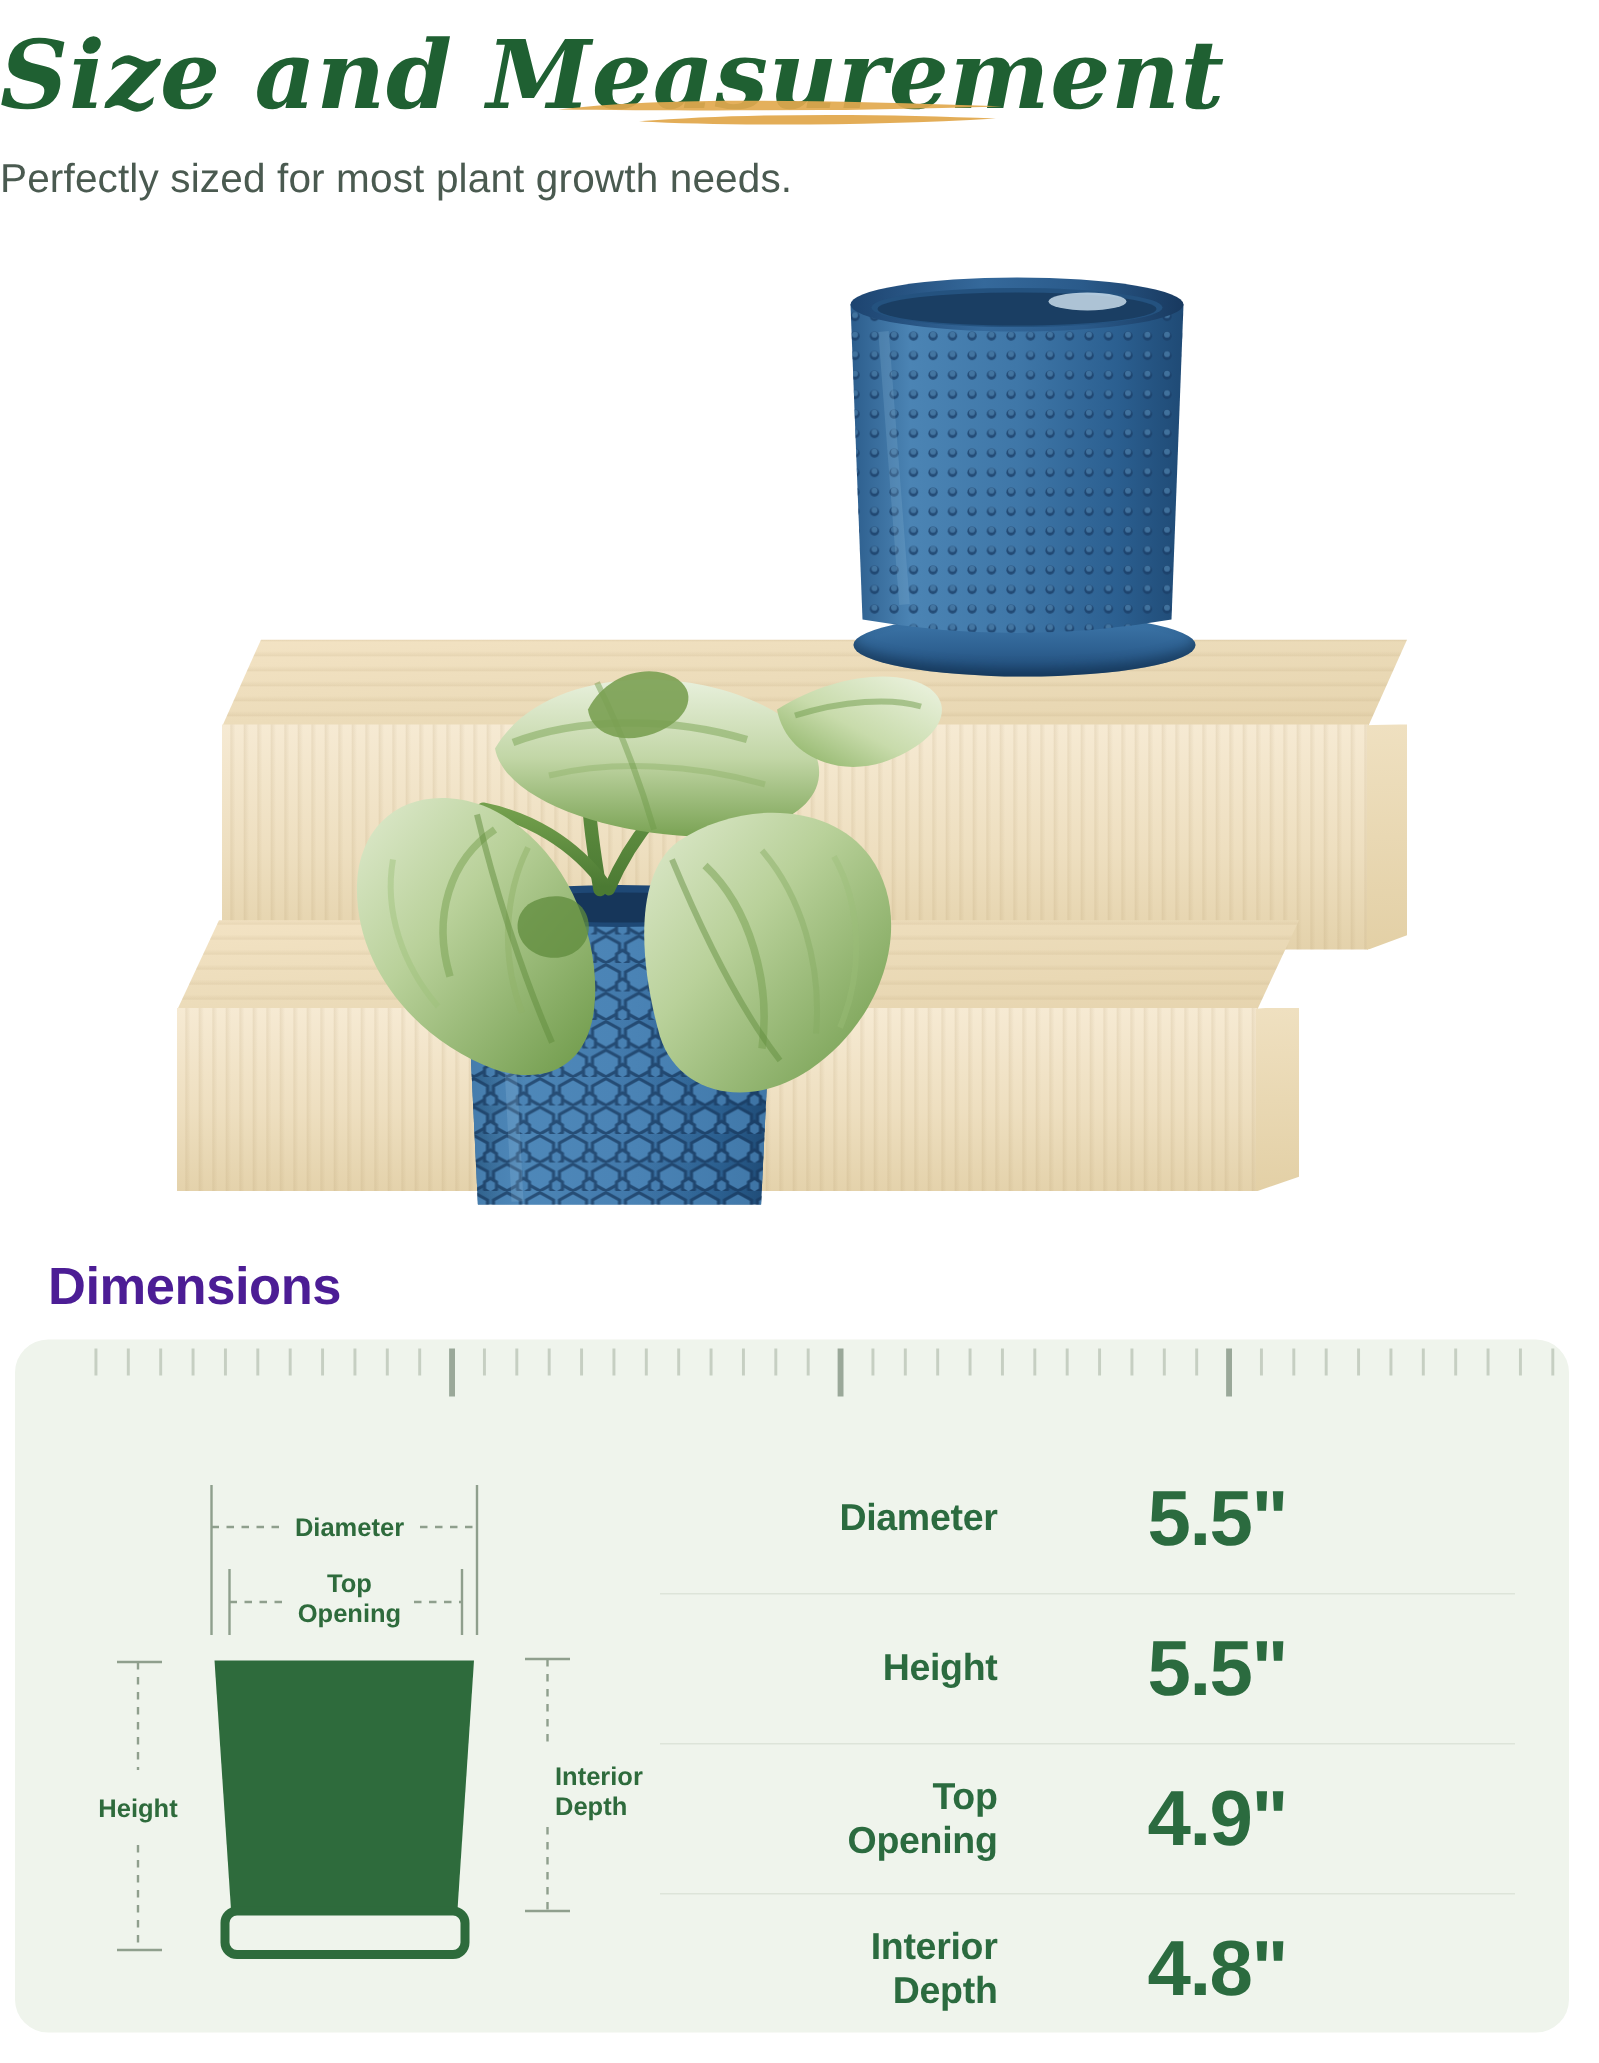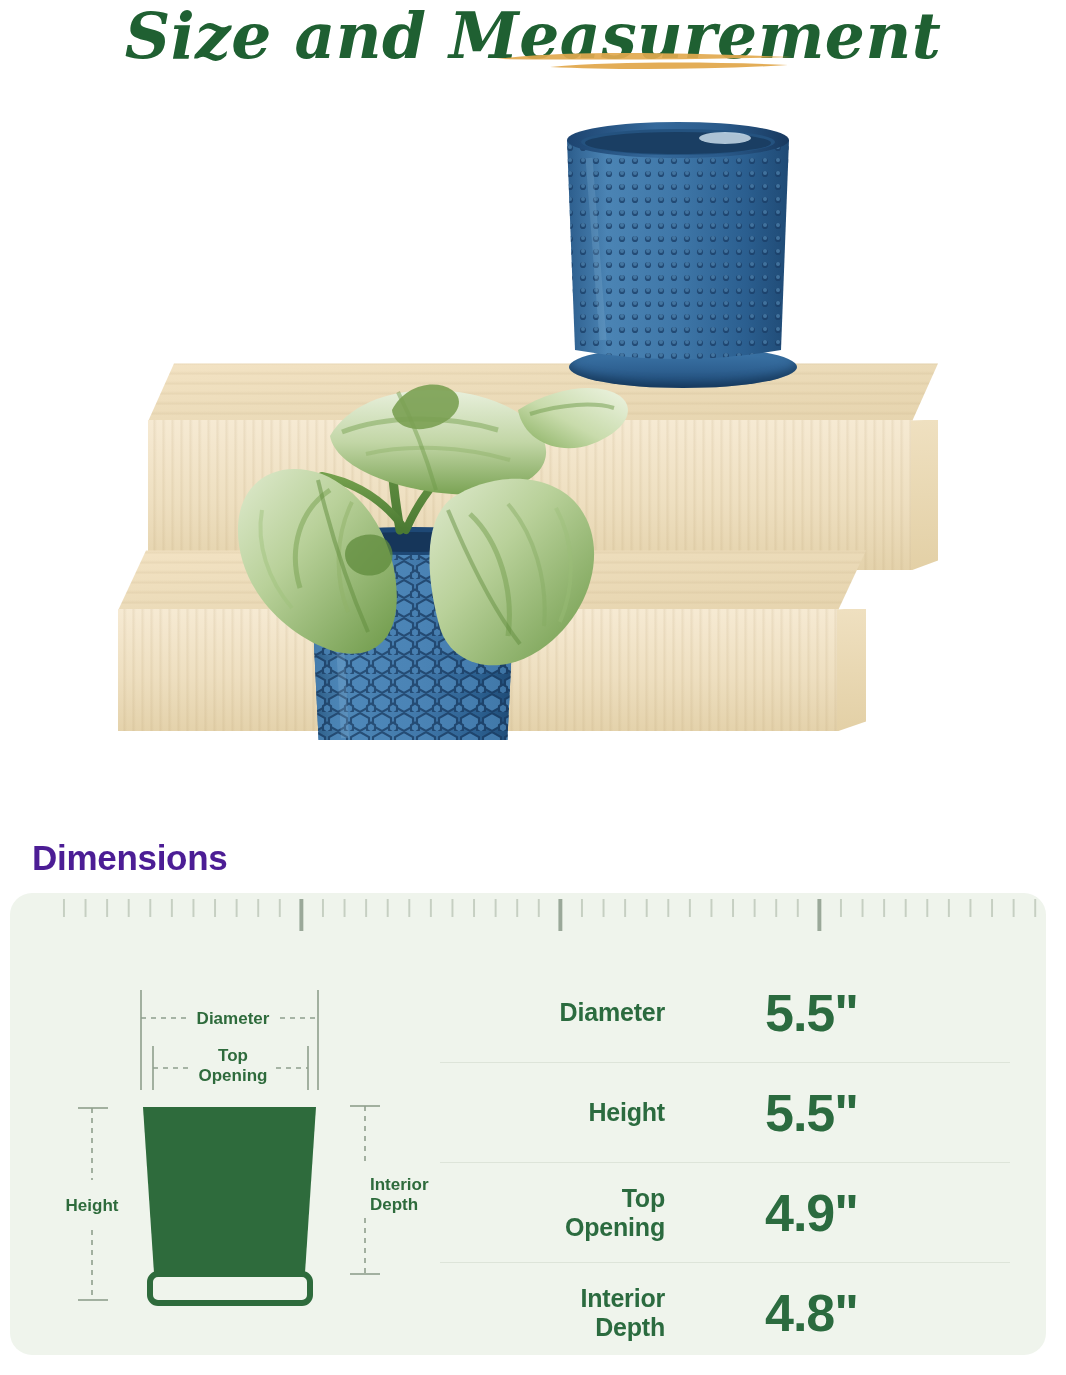--- a/index.html
+++ b/index.html
@@ -9,22 +9,22 @@
     height: 1375px;
     background: #ffffff;
     font-family: "Liberation Sans", sans-serif;
     overflow: hidden;
     position: relative;
   }
 
   
   .header {
     width: 100%;
-    padding-top: 0;
-    text-align: center;
+    padding-top: 14px;
+    text-align: left;
     position: relative;
   }
 
   .title-wrap {
     position: relative;
     display: inline-block;
   }
 
   .main-title {
     font-family: "DejaVu Serif", serif;
@@ -192,20 +192,21 @@
 <body>
 
 <div class="header">
   <div class="title-wrap">
     <div class="main-title">Size and Measurement</div>
     <svg class="swoosh" viewBox="0 0 310 26">
       <path d="M4 11 C70 3, 170 4, 300 9 C200 12, 95 12, 4 11 Z" fill="#e2a94e" opacity="0.92"></path>
       <path d="M58 19 C130 13, 225 14, 296 17 C215 22, 120 22, 58 19 Z" fill="#e2a94e" opacity="0.95"></path>
     </svg>
   </div>
+  <div class="subtitle">Perfectly sized for most plant growth needs.</div>
 </div>
 
 <div class="photo">
 
   <div class="block" style="left:148px; top:253px; width:790px; height:250px;">
 
     <div class="block-top-face" style="left:0; top:0; width:790px; height:58px; clip-path: polygon(26px 0, 790px 0, 764px 58px, 0 58px);">
       <div class="grain-h"></div>
     </div>
 

